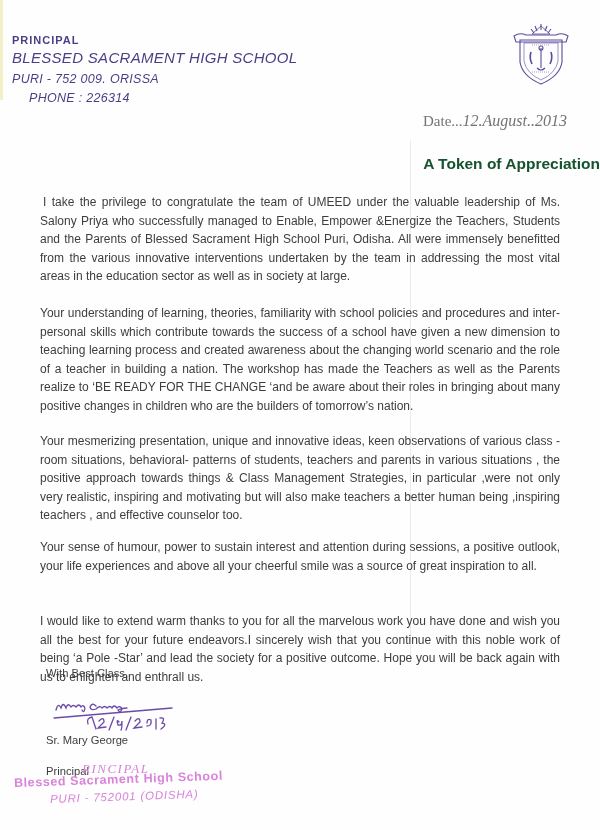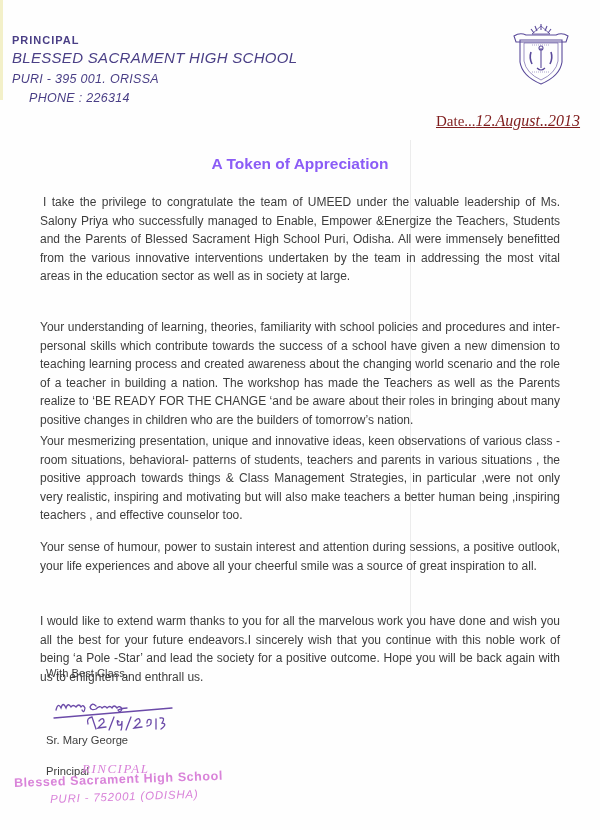--- a/index.html
+++ b/index.html
@@ -14,28 +14,28 @@
   .lh { position: absolute; left: 12px; color: #4a3f86; font-style: italic; font-weight: bold; letter-spacing: 0.3px; }
   .lh-title { top: 34px; font-size: 11px; font-style: normal; letter-spacing: 1px; }
   .lh-school { top: 49px; font-size: 15px; font-weight: normal; }
   .lh-addr { top: 72px; font-size: 12.5px; font-weight: normal; }
   .lh-phone { top: 91px; font-size: 12.5px; font-weight: normal; margin-left: 17px; }
 
   .ref { position: absolute; left: 12px; top: 120px; font-family: "Liberation Serif", serif; font-size: 14.5px; color: #3b3b5a; }
 
   .logo { position: absolute; left: 510px; top: 22px; width: 62px; height: 64px; }
 
-  .date { position: absolute; left: 436px; top: 112px; font-family: "Liberation Serif", serif; font-size: 15px; color: #7f1d1d; text-decoration: underline; }
+  .date { position: absolute; left: 423px; top: 112px; font-family: "Liberation Serif", serif; font-size: 15px; color: #737373; }
   .date .hand { font-style: italic; font-size: 16px; }
 
-  .heading { position: absolute; left: 0; width: 600px; top: 155px; text-align: center; font-size: 15.5px; font-weight: bold; color: #8b5cf6; }
+  .heading { position: absolute; left: 0; width: 600px; top: 155px; text-align: right; font-size: 15.5px; font-weight: bold; color: #14532d; }
 
   .para { position: absolute; left: 40px; width: 520px; font-size: 12px; line-height: 18.5px; color: #3d3d3d; text-align: justify; }
   .p1 { top: 181px; text-indent: 3px; }
-  .p2 { top: 306px; }
+  .p2 { top: 292px; }
   .p3 { top: 420px; }
   .p4 { top: 526px; }
   .p5 { top: 600px; }
 
   .closing { position: absolute; left: 46px; top: 667px; font-size: 11.2px; color: #3d3d3d; }
 
   .signature { position: absolute; left: 52px; top: 696px; width: 125px; height: 38px; }
 
   .signame { position: absolute; left: 46px; top: 734px; font-size: 11.2px; color: #3d3d3d; text-align: right; }
   .sigrole { position: absolute; left: 46px; top: 765px; font-size: 11.2px; color: #3d3d3d; }
@@ -48,21 +48,21 @@
   .fold { position: absolute; left: 410px; top: 140px; width: 1px; height: 520px; background: #ececec; }
 </style>
 </head>
 <body>
 
 <div class="page">
   <div class="leftedge"></div>
 
   <div class="lh lh-title">PRINCIPAL</div>
   <div class="lh lh-school">BLESSED SACRAMENT HIGH SCHOOL</div>
-  <div class="lh lh-addr">PURI - 395 001. ORISSA</div>
+  <div class="lh lh-addr">PURI - 752 009. ORISSA</div>
   <div class="lh lh-phone">PHONE : 226314</div>
 
 
   <svg class="logo" viewBox="0 0 62 64">
     <g fill="none" stroke="#5a4a9a" stroke-width="1.1">
       <path d="M31 4 L22 12 L40 12 Z" stroke-width="0.8"></path>
       <line x1="31" y1="2" x2="31" y2="8"></line>
       <line x1="25" y1="4" x2="27" y2="9"></line>
       <line x1="37" y1="4" x2="35" y2="9"></line>
       <line x1="21" y1="7" x2="24" y2="11"></line>

